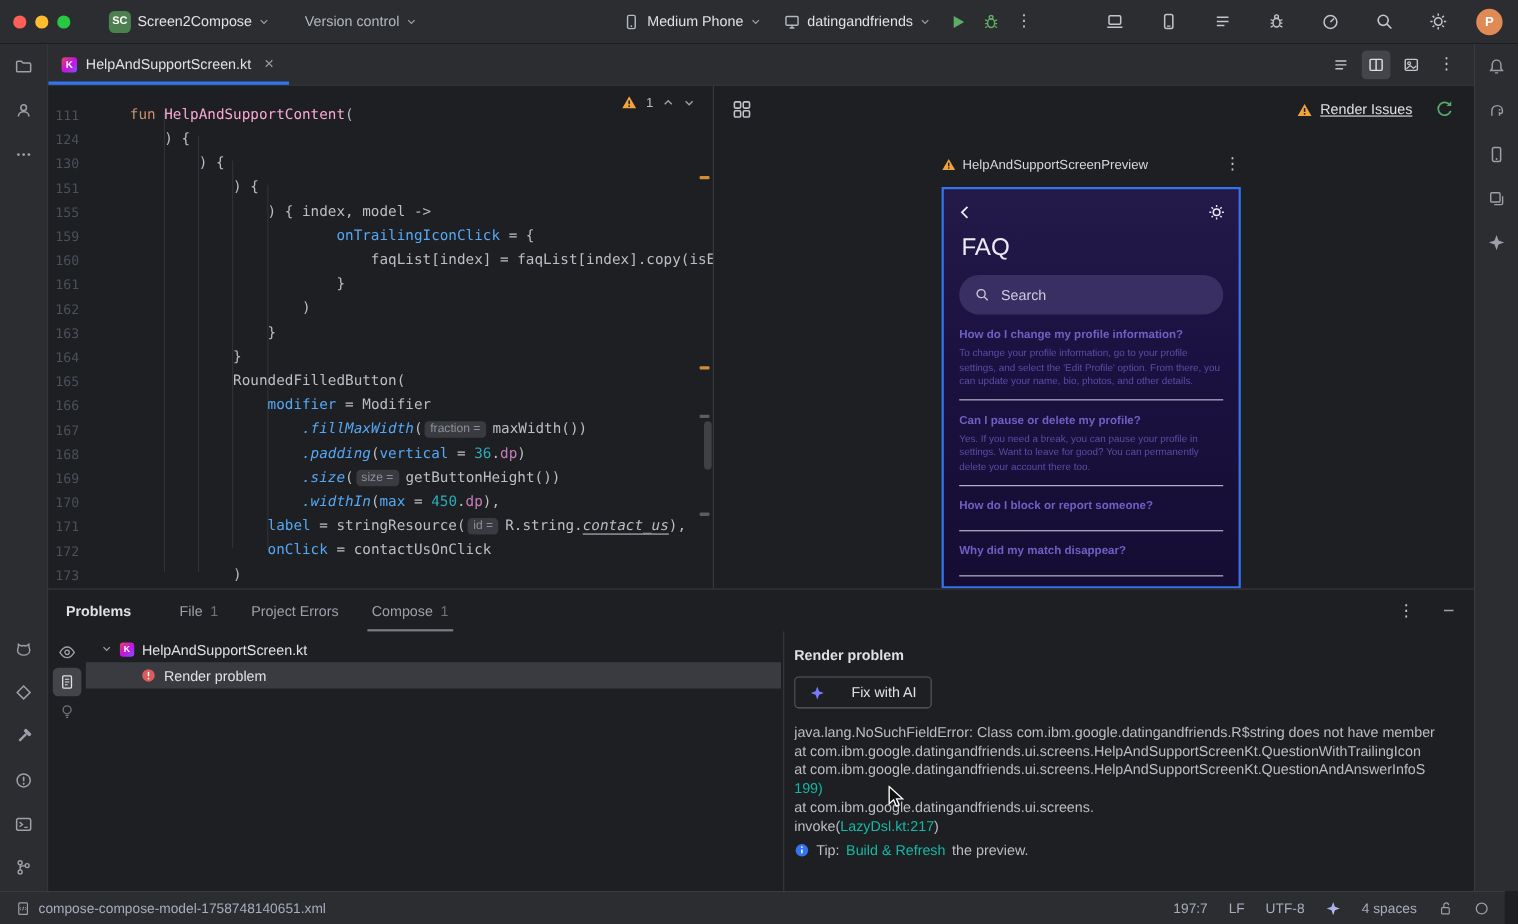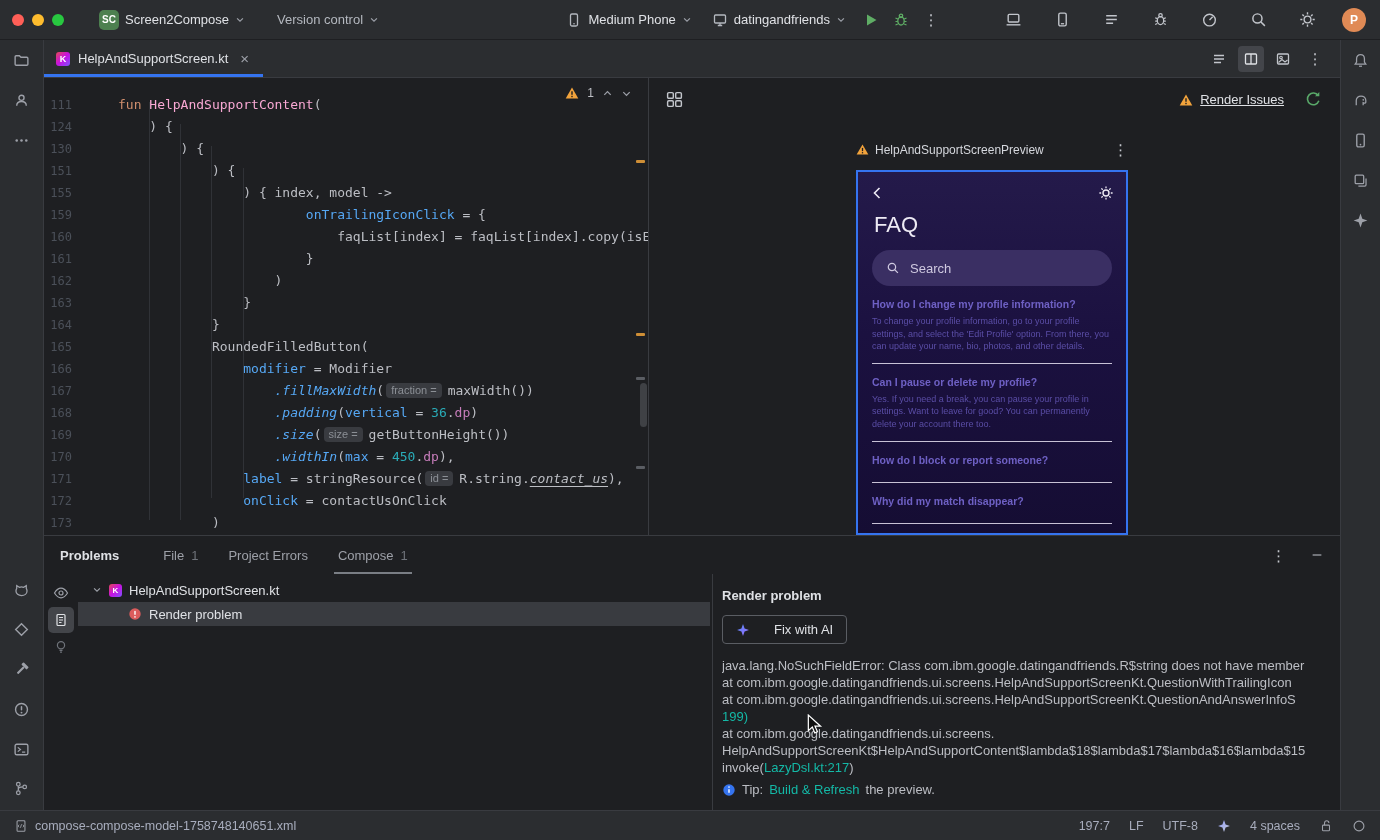--- a/index.html
+++ b/index.html
@@ -119,21 +119,21 @@
   .detail-heading { font-size:13px; font-weight:700; color:#DFE1E5; }
   .fix-btn { margin-top:12px; display:inline-flex; align-items:center; gap:24px; height:29px; padding:12px 13px;
     border:1px solid #5A5D63; border-radius:4px; background:transparent; color:#DFE1E5; font-size:13px;
     font-family:"Liberation Sans",sans-serif; }
   .trace { margin-top:13px; font-size:13px; line-height:17px; color:#BCBEC4; }
   .trace-line { white-space:nowrap; overflow:hidden; }
   .lnk { color:#14b8a6; }
   .tip { margin-top:6px; display:flex; align-items:center; gap:6px; font-size:13px; color:#BCBEC4; }
 
   
-  .statusbar { position:absolute; left:0; right:0; bottom:0; height:30px; background:#2B2D30;
+  .statusbar { position:absolute; left:0; right:12px; bottom:0; height:30px; background:#2B2D30;
     border-top:1px solid #393B40; display:flex; align-items:center; padding:0 14px; color:#A8ADBD; font-size:12.5px; }
   .sb-left { display:flex; align-items:center; gap:7px; }
   .sb-right { margin-left:auto; display:flex; align-items:center; gap:19px; }
 
   .cursor { position:absolute; left:806px; top:714px; z-index:50; }
 </style>
 </head>
 <body>
 
 <div class="app">
@@ -560,21 +560,20 @@
               <path d="M8 1.2 L9.8 6.2 L14.8 8 L9.8 9.8 L8 14.8 L6.2 9.8 L1.2 8 L6.2 6.2 Z" fill="url(#aig)"></path>
             </svg>
           <span>Fix with AI</span>
         </button>
         <div class="trace">
             <div class="trace-line"><span>java.lang.NoSuchFieldError: Class com.ibm.google.datingandfriends.R$string does not have member</span></div>
             <div class="trace-line"><span>  at com.ibm.google.datingandfriends.ui.screens.HelpAndSupportScreenKt.QuestionWithTrailingIcon</span></div>
             <div class="trace-line"><span>  at com.ibm.google.datingandfriends.ui.screens.HelpAndSupportScreenKt.QuestionAndAnswerInfoS</span></div>
             <div class="trace-line"><span class="lnk">199)</span></div>
             <div class="trace-line"><span>  at com.ibm.google.datingandfriends.ui.screens.</span></div>
-            <div class="trace-line"><span>HelpAndSupportScreenKt$HelpAndSupportContent$lambda$18$lambda$17$lambda$16$lambda$15</span></div>
             <div class="trace-line"><span>invoke(</span><span class="lnk">LazyDsl.kt:217</span><span>)</span></div>
           </div>
         <div class="tip">
           <svg width="14" height="14" viewBox="0 0 16 16">
               <circle cx="8" cy="8" r="6.5" fill="#3574F0"></circle>
               <rect x="7.2" y="6.8" width="1.6" height="4.6" rx=".8" fill="#FFFFFF"></rect>
               <circle cx="8" cy="4.7" r=".95" fill="#FFFFFF"></circle>
             </svg>
           <span>Tip:</span>
           <span class="lnk">Build &amp; Refresh</span>

